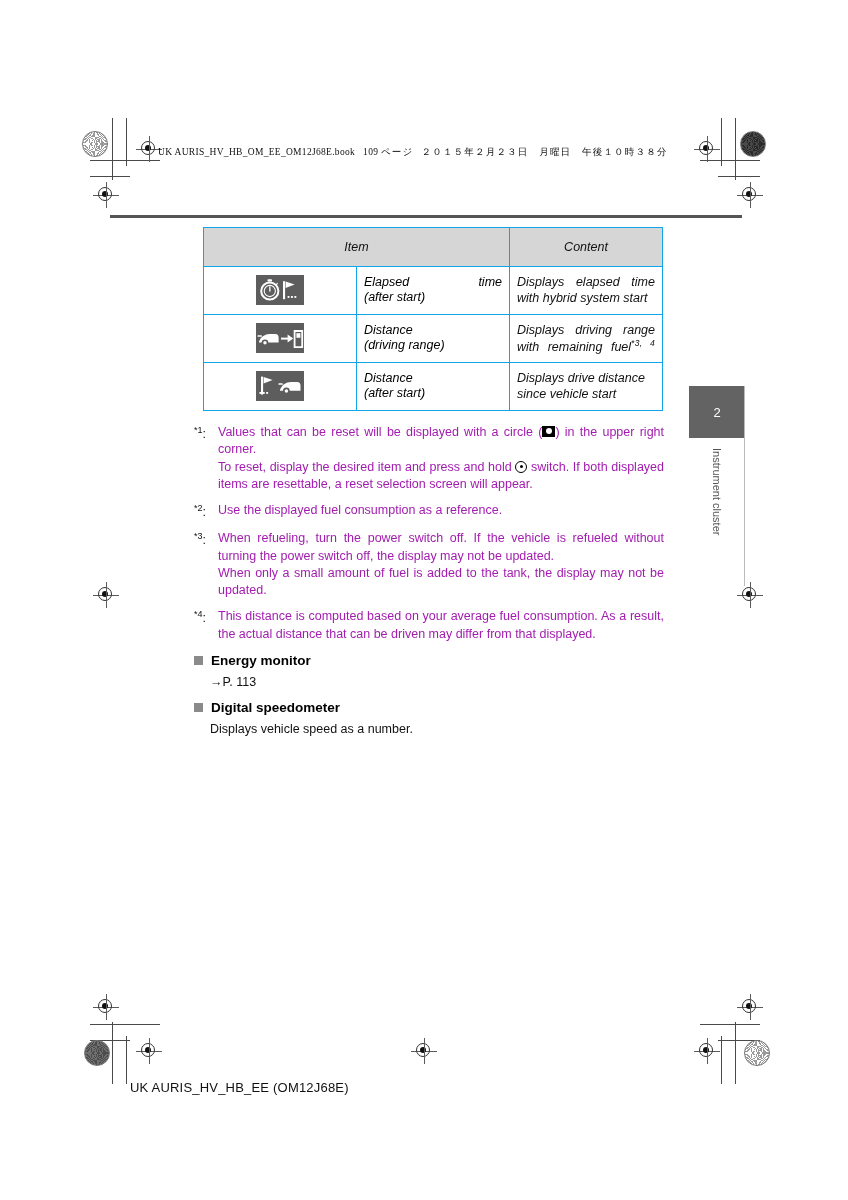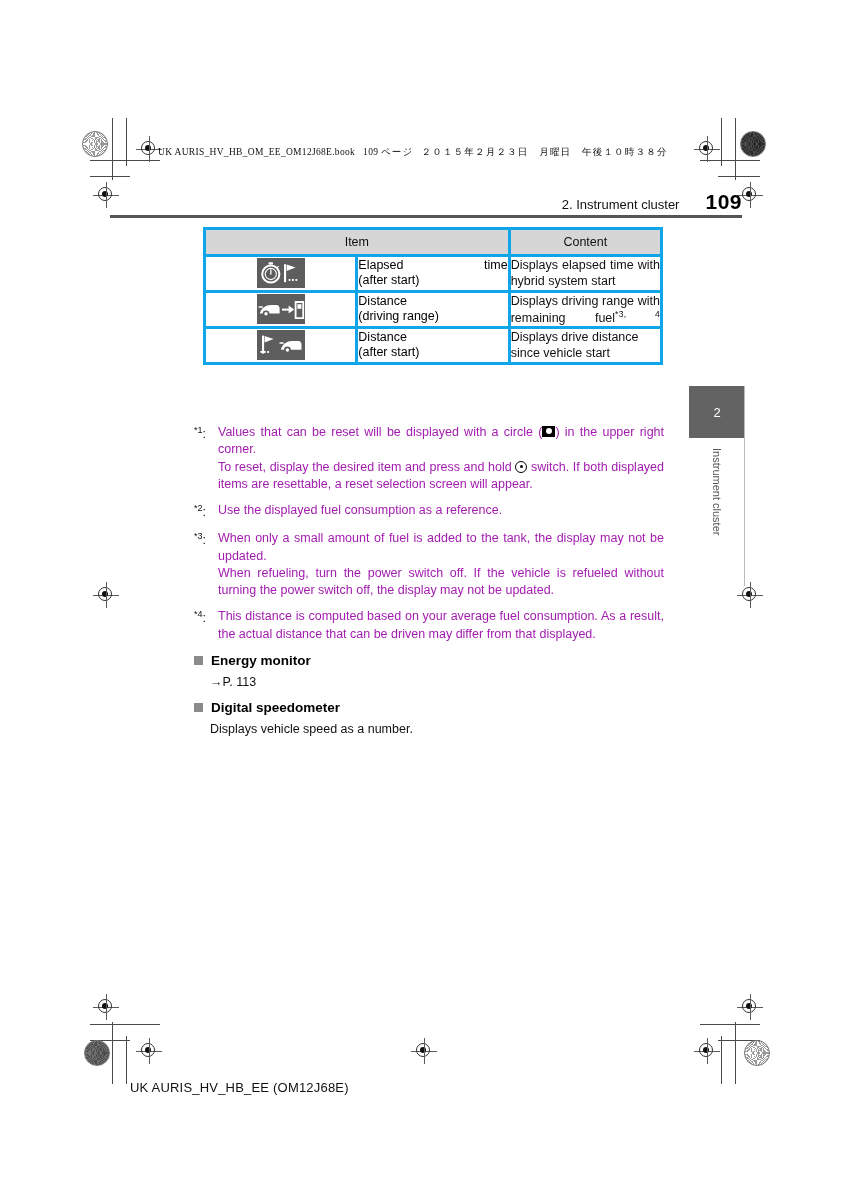--- a/index.html
+++ b/index.html
@@ -159,23 +159,24 @@
   
   table.spec {
     position: absolute;
     left: 203px;
     top: 227px;
     width: 460px;
     border-collapse: collapse;
     table-layout: fixed;
   }
   table.spec th, table.spec td {
-    border: 3px solid #0ea5e9;
-    padding: 0;
+    border: 1px solid #0ea5e9;
+    padding: 7px;
     vertical-align: middle;
+    font-style: italic;
   }
   table.spec thead th {
     background: #d6d6d6;
     font-weight: normal;
     font-size: 12.5px;
     text-align: center;
     height: 24px;
     color: #111;
   }
   td.icon-cell {
@@ -384,23 +385,20 @@
 
   <div class="halftone light" style="left:82px; top:131px;"></div>
   <div class="halftone dark" style="left:740px; top:131px;"></div>
   <div class="halftone mid" style="left:84px; top:1040px;"></div>
   <div class="halftone light" style="left:744px; top:1040px;"></div>
 
   <div class="filestamp">
     <span>UK AURIS_HV_HB_OM_EE_OM12J68E.book</span>&nbsp;&nbsp;&nbsp;<span>109</span>&nbsp;<span class="jp">ページ</span>&nbsp;&nbsp;&nbsp;<span class="jp">２０１５年２月２３日　月曜日　午後１０時３８分</span>
   </div>
 
-  <div class="chapter-head">
-    <span class="chname">2. Instrument cluster</span><span class="pgno">109</span>
-  </div>
   <div class="head-rule"></div>
 
   <div class="thumbtab">
     <span>2</span>
   </div>
   <div class="thumbtab-label">
     <span>Instrument cluster</span>
   </div>
   <div class="tabrule"></div>
 
@@ -510,22 +508,22 @@
     <div class="fnrow">
       <div class="fnmark"><b>*2</b><span>:</span></div>
       <div class="fnbody">
         <p>Use the displayed fuel consumption as a reference.</p>
       </div>
     </div>
 
     <div class="fnrow">
       <div class="fnmark"><b>*3</b><span>:</span></div>
       <div class="fnbody">
+        <p class="j">When refueling, turn the power switch off. If the vehicle is refueled without turning the power switch off, the display may not be updated.</p>
         <p class="j">When only a small amount of fuel is added to the tank, the display may not be updated.</p>
-        <p class="j">When refueling, turn the power switch off. If the vehicle is refueled without turning the power switch off, the display may not be updated.</p>
       </div>
     </div>
 
     <div class="fnrow">
       <div class="fnmark"><b>*4</b><span>:</span></div>
       <div class="fnbody">
         <p class="j">This distance is computed based on your average fuel consumption. As a result, the actual distance that can be driven may differ from that displayed.</p>
       </div>
     </div>
   </div>

